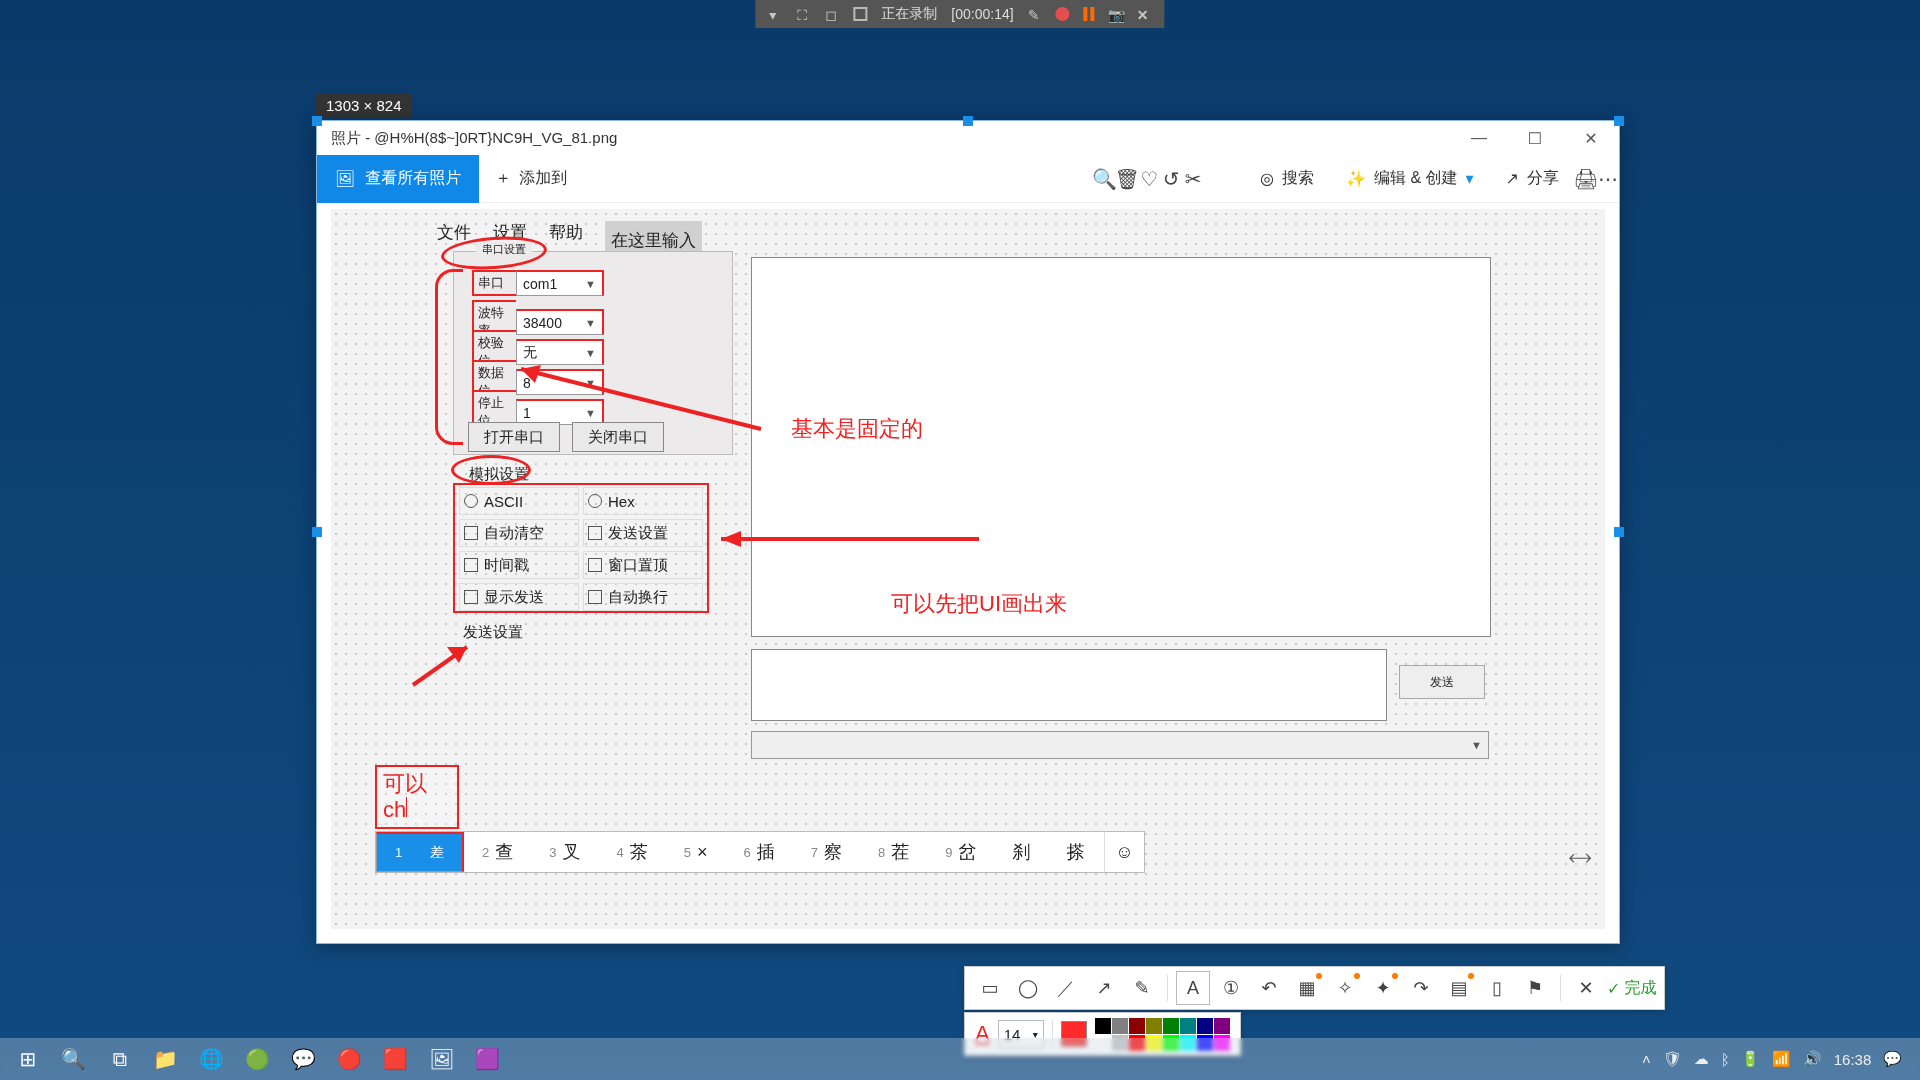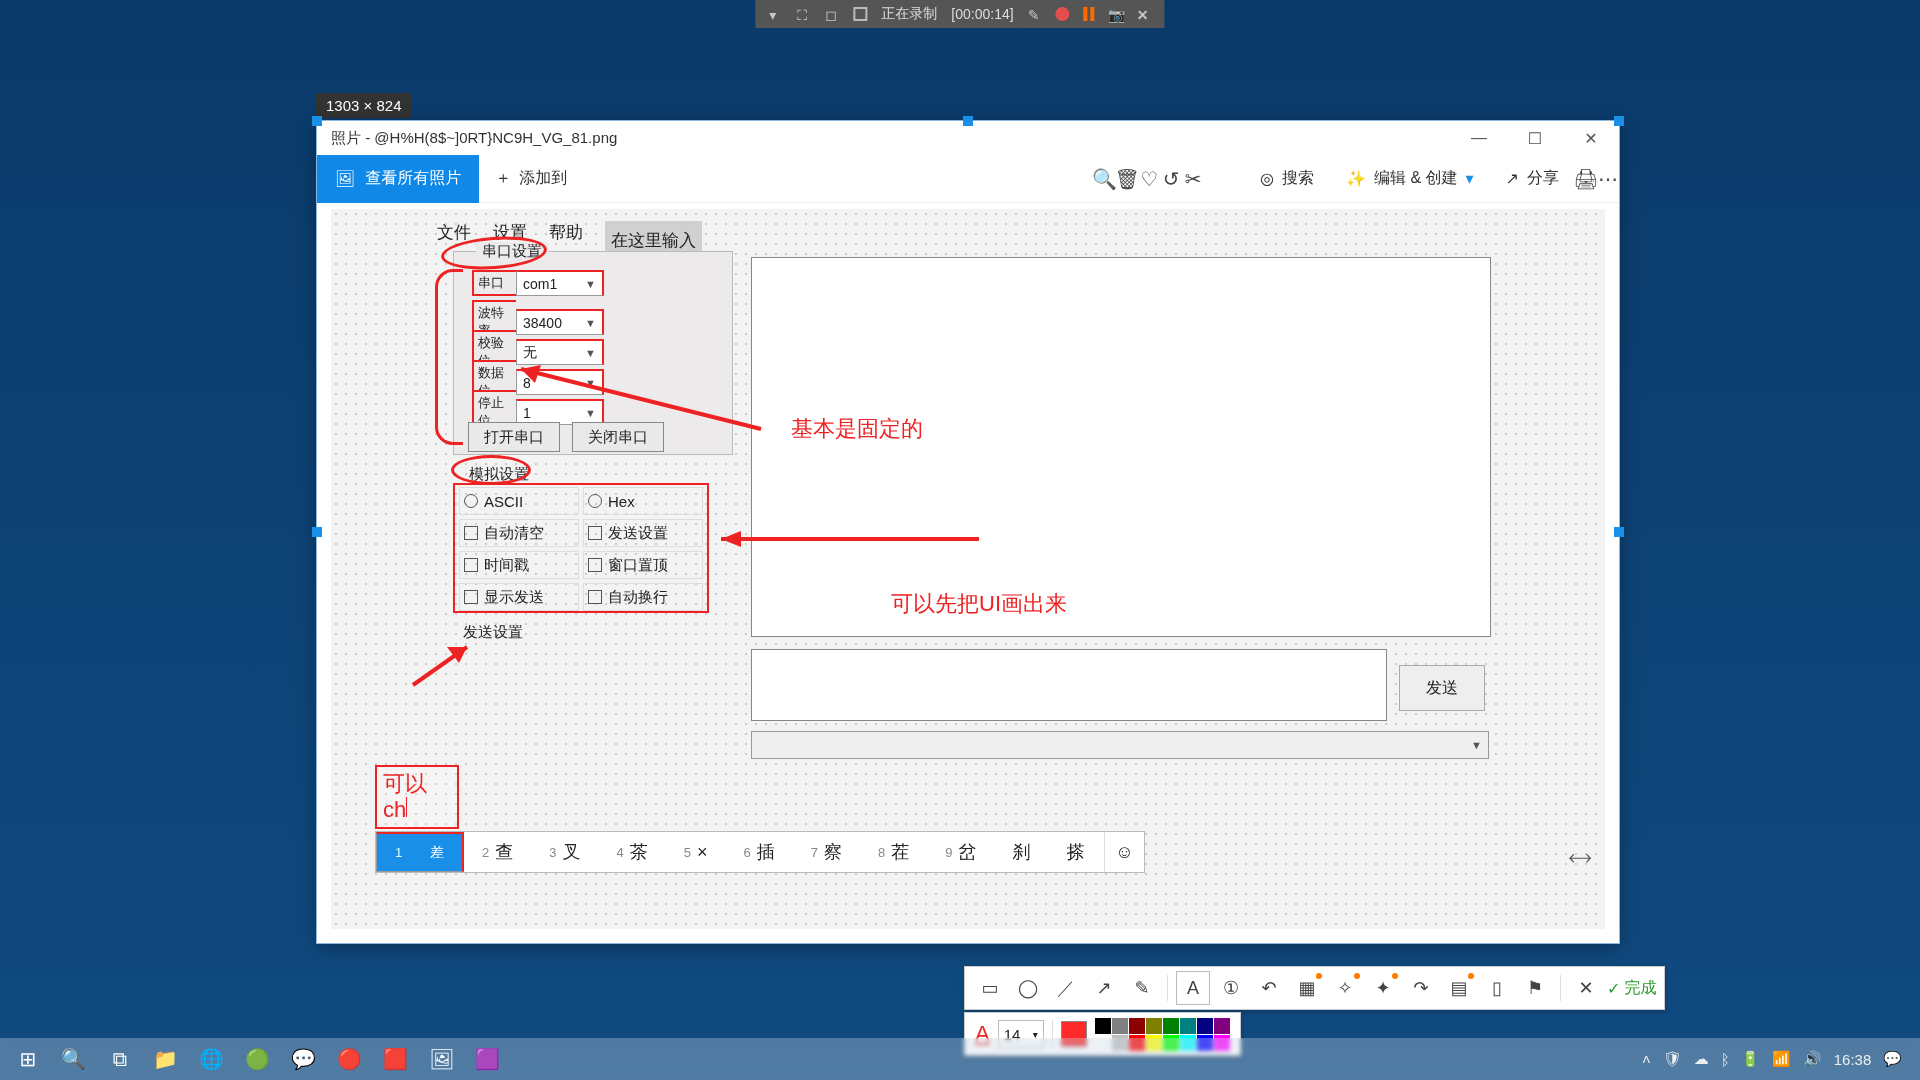--- a/index.html
+++ b/index.html
@@ -45,21 +45,21 @@
     background:#f3f3f4;
     background-image:radial-gradient(#c9c9c9 1px,transparent 1px);
     background-size:10px 10px;}
   .menurow{position:absolute;left:106px;top:12px;display:flex;gap:22px;
     font-size:17px;color:#222;}
   .menurow .hint{background:#d0d0d0;padding:8px 6px;font-family:Liberation Mono, monospace;}
 
   .group{position:absolute;border:1px solid #bbb;background:#eceaea;}
   .grp1{left:122px;top:42px;width:280px;height:204px;}
   .grp1 .title{position:absolute;left:22px;top:-10px;background:#eceaea;
-    padding:0 6px;font-size:15px;}
+    padding:0 6px;font-size:11px;}
   .row{position:absolute;display:flex;align-items:center;}
   .lab{width:44px;font-size:13px;border:2px solid #e22;border-right:none;
     padding:2px 4px;background:#eceaea;}
   .sel{width:88px;height:26px;border:1px solid #999;border-top:2px solid #e22;
     border-right:2px solid #e22;background:#fff;font-size:14px;display:flex;
     align-items:center;justify-content:space-between;padding:0 6px;}
   .chev{font-size:11px;color:#555;}
   .btn{position:absolute;width:92px;height:30px;border:1px solid #888;
     background:#e9e9e9;font-size:15px;display:flex;align-items:center;
     justify-content:center;}
@@ -73,23 +73,23 @@
   .chk{width:14px;height:14px;border:1.5px solid #555;display:inline-block;}
   .rad{width:14px;height:14px;border:1.5px solid #555;border-radius:50%;}
 
   .grp3title{position:absolute;left:132px;top:414px;font-size:15px;}
   .grp3{left:122px;top:434px;width:232px;height:40px;border:2px solid #e22;
     background:transparent;}
 
   .bigbox{position:absolute;border:1px solid #888;background:#fff;}
   .out{left:420px;top:48px;width:740px;height:380px;}
   .in {left:420px;top:440px;width:636px;height:72px;}
-  .sendbtn{position:absolute;left:1068px;top:456px;width:86px;height:46px;
+  .sendbtn{position:absolute;left:1068px;top:456px;width:86px;height:34px;
     border:1px solid #aaa;background:#eee;display:flex;align-items:center;
-    justify-content:center;font-size:16px;}
+    justify-content:center;font-size:12px;}
   .combo{position:absolute;left:420px;top:522px;width:738px;height:28px;
     border:1px solid #999;background:#efefef;display:flex;align-items:center;
     justify-content:flex-end;padding-right:6px;}
 
   
   .mark{position:absolute;border:3px solid #e22;border-radius:50%;}
   .m1{left:110px;top:28px;width:106px;height:32px;transform:rotate(-4deg);}
   .m2{left:120px;top:246px;width:80px;height:30px;}
   .brace{position:absolute;left:104px;top:60px;width:28px;height:176px;
     border:3px solid #e22;border-right:none;border-radius:18px 0 0 18px;}

